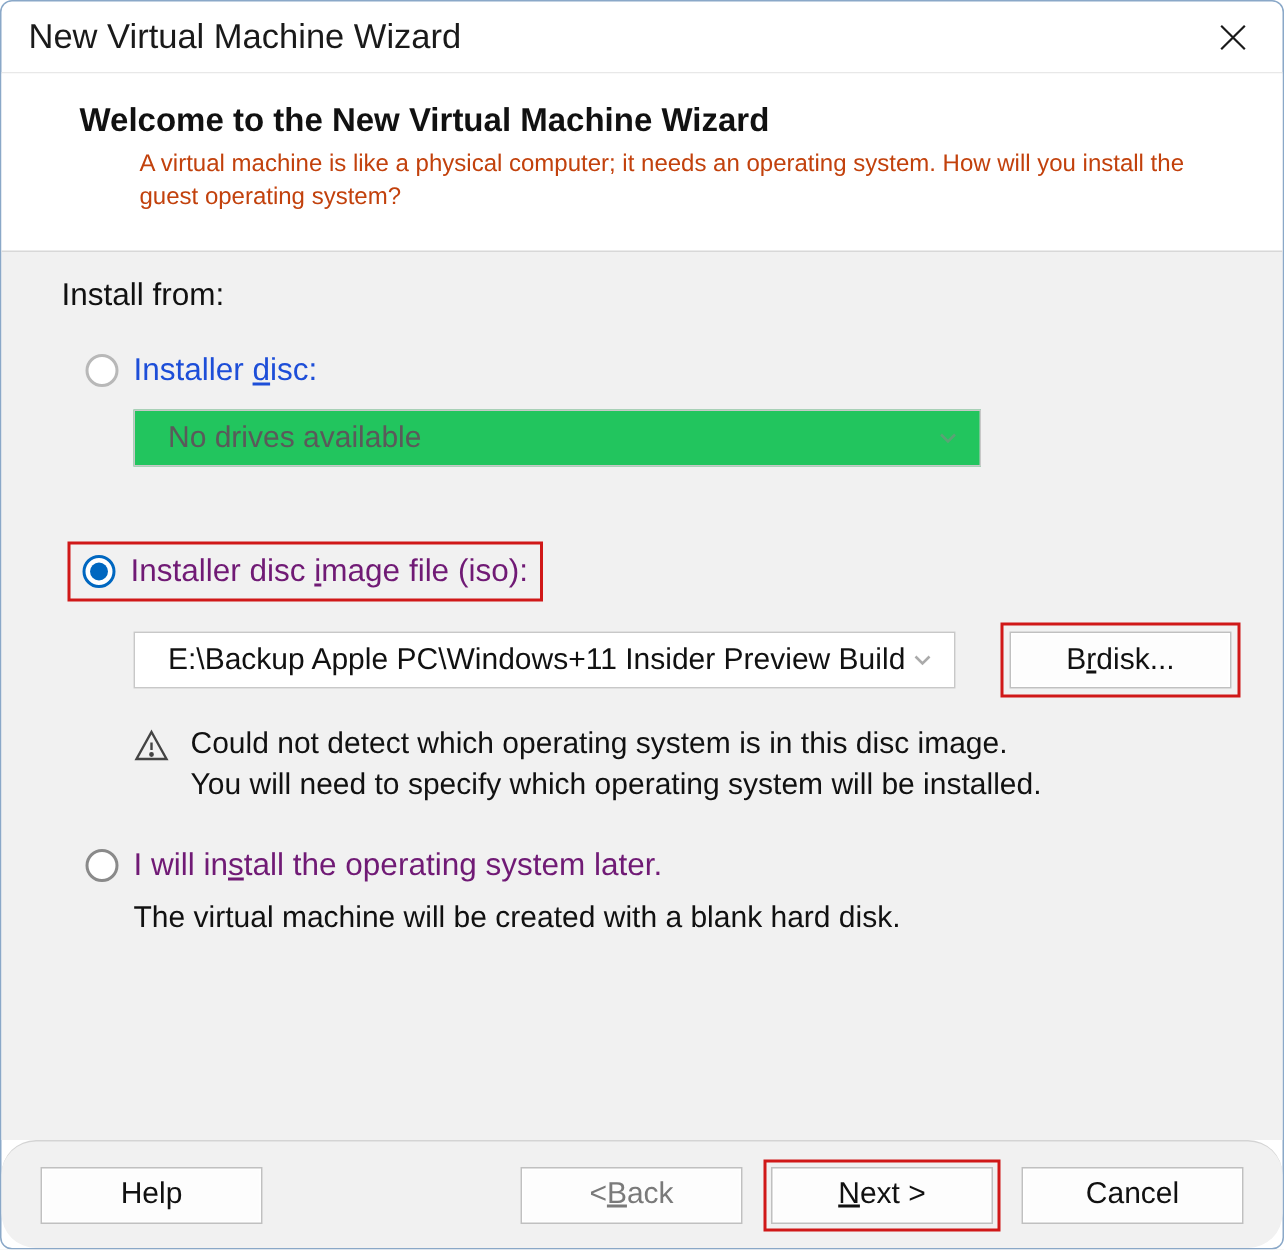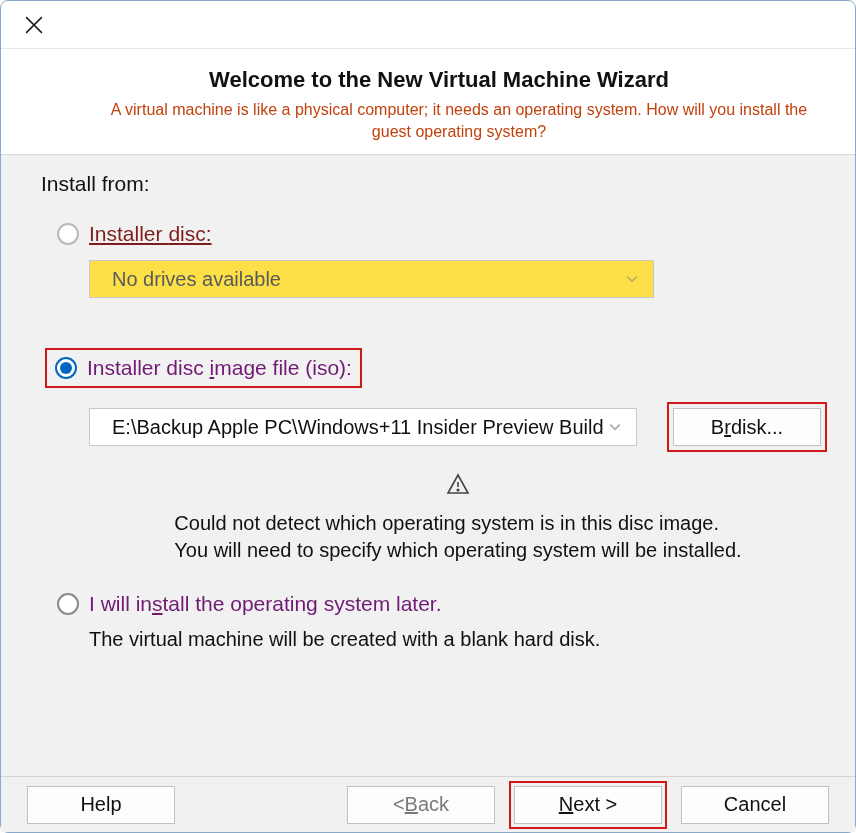--- a/index.html
+++ b/index.html
@@ -36,24 +36,23 @@
       width: 30px;
       height: 30px;
       display: flex;
       align-items: center;
       justify-content: center;
       cursor: pointer;
     }
     .close-btn svg { width: 18px; height: 18px; }
     
     .header {
-      padding: 18px 30px 12px 52px;
+      padding: 18px 30px 25px 52px;
       background: #fff;
       border-bottom: 1px solid #d8d8d8;
-      text-align: center;
     }
     .header-title {
       font-size: 22px;
       font-weight: 700;
       color: #111;
       margin-bottom: 6px;
     }
     .header-desc {
       font-size: 16px;
       color: #c2410c;
@@ -96,21 +95,21 @@
       position: absolute;
       top: 3px; left: 3px; right: 3px; bottom: 3px;
       border-radius: 50%;
       background: #0067c0;
     }
     .radio.disabled { border-color: #b8b8b8; }
     .radio-label {
       font-size: 21px;
       color: #701a75;
     }
-    .radio-label.disabled { color: #7f1d1d; text-decoration: underline; }
+    .radio-label.disabled { color: #1d4ed8; }
     .radio-label .ul { text-decoration: underline; }
     .highlight-box {
       border: 2px solid #d01818;
       padding: 6px 8px;
       display: inline-flex;
       align-items: center;
     }
     .select-row {
       margin: 14px 0 0 48px;
       display: flex;
@@ -125,21 +124,21 @@
       align-items: center;
       justify-content: space-between;
       padding: 0 14px 0 22px;
       font-size: 20px;
       color: #111;
       cursor: pointer;
     }
     .select.wide { width: 565px; }
     .select.disabled {
       color: #5a5a5a;
-      background: #fde047;
+      background: #22c55e;
       gap: 32px;
     }
     .chev { width: 14px; height: 14px; opacity: .55; }
     .iso-select-wrap { width: 568px; }
     .btn-browse-wrap {
       border: 2px solid #d01818;
       padding: 4px;
     }
     .btn {
       background: #fdfdfd;
@@ -154,61 +153,62 @@
       justify-content: center;
       box-shadow: inset 0 0 0 1px #fff;
       padding: 0 10px;
     }
     .btn .ul { text-decoration: underline; }
     .btn.disabled { color: #7a7a7a; cursor: default; }
     .warn-row {
       display: flex;
       gap: 14px;
       margin: 18px 0 0 48px;
-      align-items: center;
-      flex-direction: column;
+      align-items: flex-start;
     }
     .warn-icon {
       width: 24px; height: 24px; flex-shrink: 0;
       margin-top: 2px;
     }
     .warn-text {
       font-size: 20px;
       color: #111;
       line-height: 1.35;
     }
     .info-row {
       font-size: 20px;
       color: #111;
       margin: 12px 0 0 48px;
     }
     .option-block.iso { margin-bottom: 28px; }
     .option-block.later { margin-bottom: 0; }
     
     .footer {
-      height: 56px;
+      height: 72px;
       background: #f1f1f1;
       border-top: 1px solid #d4d4d4;
       display: flex;
       align-items: center;
       padding: 0 26px;
       gap: 14px;
+      border-radius: 23px;
     }
     .footer .spacer { flex: 1; }
     .btn-next-wrap {
       border: 2px solid #d01818;
       padding: 3px;
     }
   </style>
 </head>
 <body>
 
 <div class="window">
 
   <div class="titlebar">
+    <div class="titlebar-title">New Virtual Machine Wizard</div>
     <div class="close-btn">
       <svg viewBox="0 0 16 16" stroke="#1a1a1a" stroke-width="1.3" fill="none">
         <path d="M1 1 L15 15 M15 1 L1 15"></path>
       </svg>
     </div>
   </div>
 
   <div class="header">
     <div class="header-title">Welcome to the New Virtual Machine Wizard</div>
     <div class="header-desc">A virtual machine is like a physical computer; it needs an operating system. How will you install the guest operating system?</div>

